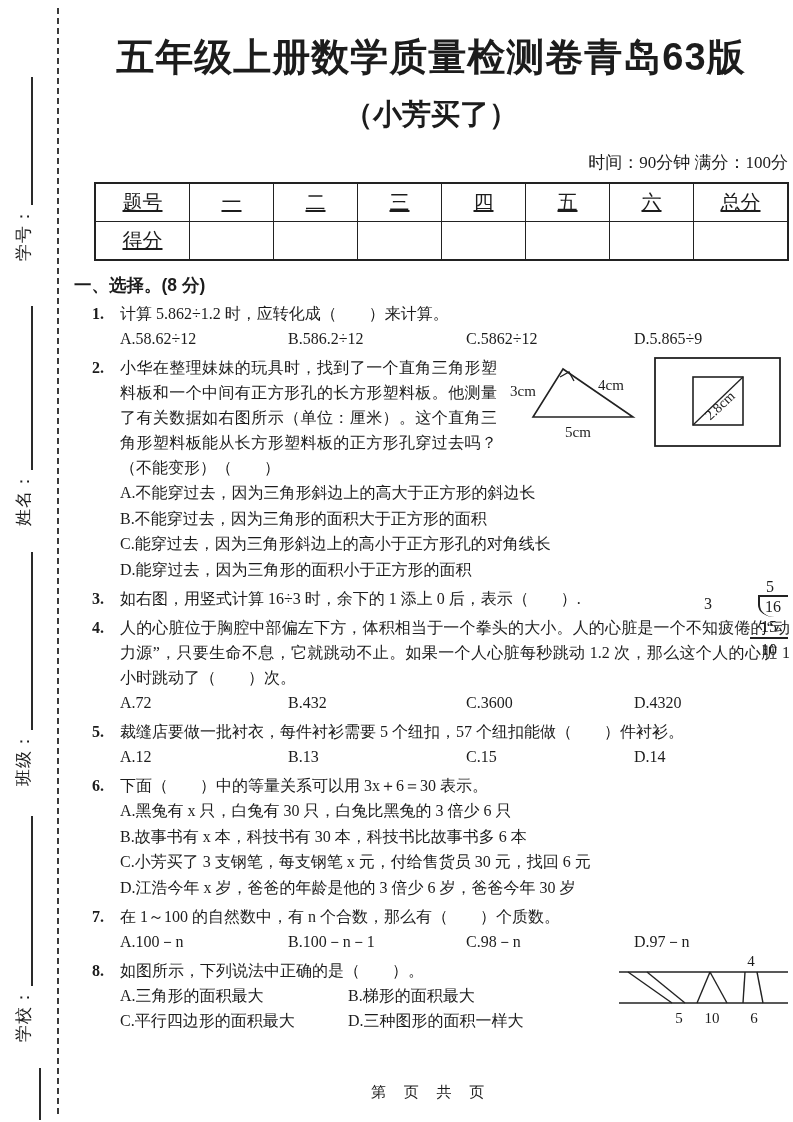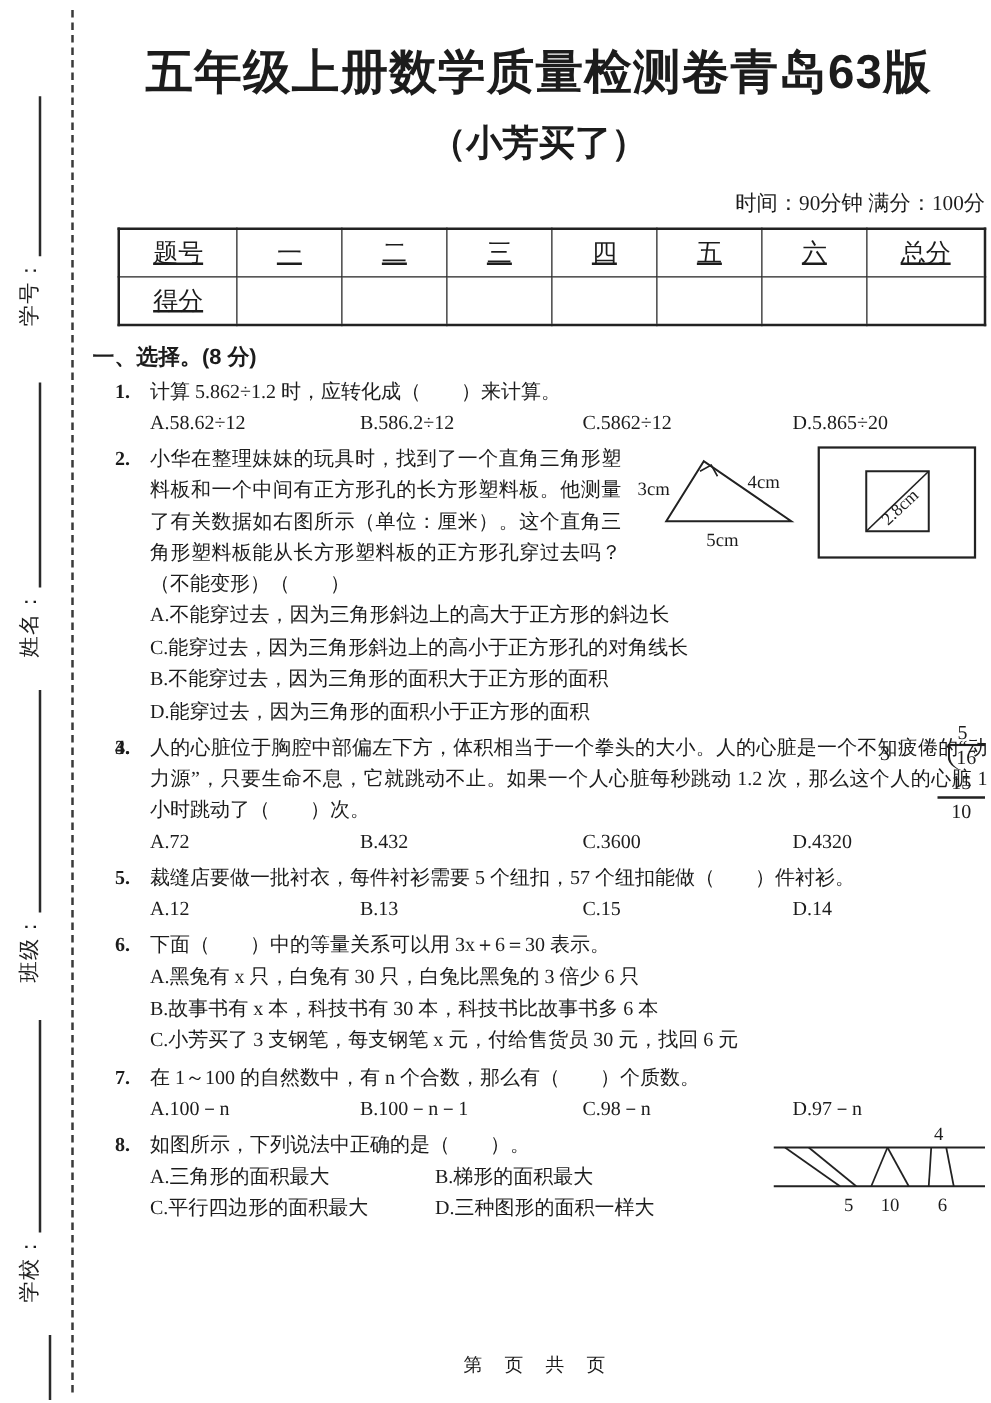--- a/index.html
+++ b/index.html
@@ -114,57 +114,58 @@
 
   <div class="section">一、选择。(8 分)</div>
 
   <div class="q">
     <span class="qnum">1.</span>
     <div class="qtext">计算 5.862÷1.2 时，应转化成（　　）来计算。</div>
     <div class="opts4">
       <span class="opt">A.58.62÷12</span>
       <span class="opt">B.586.2÷12</span>
       <span class="opt">C.5862÷12</span>
-      <span class="opt">D.5.865÷20</span>
+      <span class="opt">D.5.865÷9</span>
     </div>
   </div>
 
   <div class="q">
     <span class="qnum">2.</span>
     <svg class="fig2" width="285" height="104" viewBox="0 0 285 104">
       <polygon points="58,14 28,62 128,62" fill="none" stroke="#222" stroke-width="1.6"></polygon>
       <path d="M55 22 l9 -5 l5 9" fill="none" stroke="#222" stroke-width="1.3"></path>
       <text x="5" y="41" font-size="15">3cm</text>
       <text x="93" y="35" font-size="15">4cm</text>
       <text x="60" y="82" font-size="15">5cm</text>
       <rect x="150" y="3" width="125" height="88" fill="none" stroke="#222" stroke-width="1.8"></rect>
       <rect x="188" y="22" width="50" height="48" fill="none" stroke="#222" stroke-width="1.6"></rect>
       <line x1="188" y1="70" x2="238" y2="22" stroke="#222" stroke-width="1.3"></line>
       <text x="0" y="0" font-size="14" text-anchor="middle" transform="translate(218,54) rotate(-43)">2.8cm</text>
     </svg>
     <div class="qtext just">小华在整理妹妹的玩具时，找到了一个直角三角形塑料板和一个中间有正方形孔的长方形塑料板。他测量了有关数据如右图所示（单位：厘米）。这个直角三角形塑料板能从长方形塑料板的正方形孔穿过去吗？（不能变形）（　　）</div>
     <div class="optcol">
       <div>A.不能穿过去，因为三角形斜边上的高大于正方形的斜边长</div>
+      <div>B.不能穿过去，因为三角形的面积大于正方形的面积</div>
       <div>C.能穿过去，因为三角形斜边上的高小于正方形孔的对角线长</div>
-      <div>B.不能穿过去，因为三角形的面积大于正方形的面积</div>
       <div>D.能穿过去，因为三角形的面积小于正方形的面积</div>
     </div>
   </div>
 
   <div class="q">
     <span class="qnum">3.</span>
     <div class="division">
       <div class="dq">5</div>
       <div class="drow">
         <span class="ddvr">3</span>
         <span class="ddnd">16</span>
       </div>
       <div class="dmid">15</div>
       <div class="drem">10</div>
     </div>
+    <div class="qtext q3text">如右图，用竖式计算 16÷3 时，余下的 1 添上 0 后，表示（　　）.</div>
   </div>
 
   <div class="q">
     <span class="qnum">4.</span>
     <div class="qtext just">人的心脏位于胸腔中部偏左下方，体积相当于一个拳头的大小。人的心脏是一个不知疲倦的“动力源”，只要生命不息，它就跳动不止。如果一个人心脏每秒跳动 1.2 次，那么这个人的心脏 1 小时跳动了（　　）次。</div>
     <div class="opts4">
       <span class="opt">A.72</span>
       <span class="opt">B.432</span>
       <span class="opt">C.3600</span>
       <span class="opt">D.4320</span>
@@ -182,20 +183,21 @@
     </div>
   </div>
 
   <div class="q">
     <span class="qnum">6.</span>
     <div class="qtext">下面（　　）中的等量关系可以用 3x＋6＝30 表示。</div>
     <div class="optcol">
       <div>A.黑兔有 x 只，白兔有 30 只，白兔比黑兔的 3 倍少 6 只</div>
       <div>B.故事书有 x 本，科技书有 30 本，科技书比故事书多 6 本</div>
       <div>C.小芳买了 3 支钢笔，每支钢笔 x 元，付给售货员 30 元，找回 6 元</div>
+      <div>D.江浩今年 x 岁，爸爸的年龄是他的 3 倍少 6 岁，爸爸今年 30 岁</div>
     </div>
   </div>
 
   <div class="q">
     <span class="qnum">7.</span>
     <div class="qtext">在 1～100 的自然数中，有 n 个合数，那么有（　　）个质数。</div>
     <div class="opts4">
       <span class="opt">A.100－n</span>
       <span class="opt">B.100－n－1</span>
       <span class="opt">C.98－n</span>

